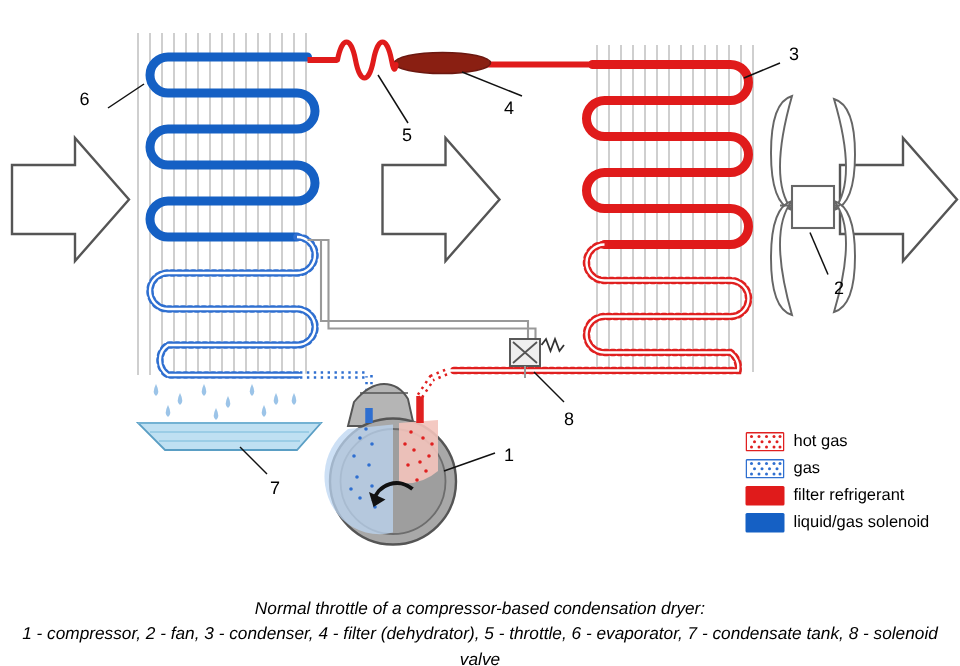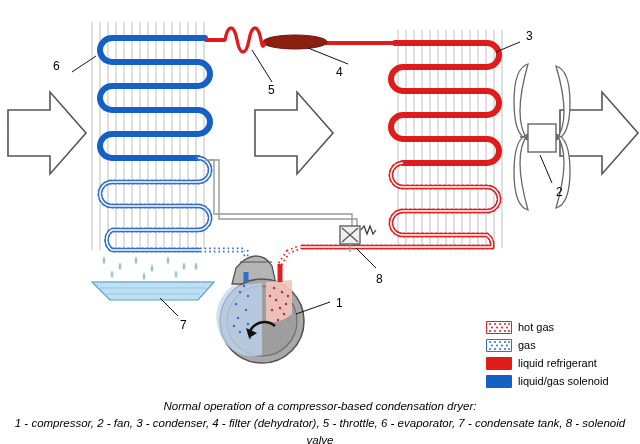--- a/index.html
+++ b/index.html
@@ -7,23 +7,22 @@
     width:640px;height:444px;
     background:#ffffff;
     font-family:"Liberation Sans", sans-serif;
     overflow:hidden;
     position:relative;
   }
   #diagram-root{position:absolute;left:0;top:0;width:640px;height:444px;}
   svg.diagram{position:absolute;left:0;top:0;width:640px;height:400px;}
   .legend{
     position:absolute;
-    left:486px;top:286px;
+    left:497px;top:286px;
     width:140px;
-    margin-top:33px;
   }
   .legend-row{
     display:flex;align-items:center;
     height:17px;
     margin-bottom:1px;
   }
   .legend-swatch{
     width:26px;height:13px;
     margin-right:6px;
     flex:0 0 auto;
@@ -296,28 +295,28 @@
             <circle cx="14" cy="10" r="1"></circle>
             <circle cx="19" cy="10" r="1"></circle>
             <circle cx="23" cy="10" r="1"></circle>
         </g>
       </svg>
       <span class="legend-label">gas</span>
     </div>
 
     <div class="legend-row">
       <span class="legend-swatch" style="background:#e01b1b;"></span>
-      <span class="legend-label">liquid refrigerant</span>
+      <span class="legend-label">filter refrigerant</span>
     </div>
 
     <div class="legend-row">
       <span class="legend-swatch" style="background:#1560c4;"></span>
       <span class="legend-label">liquid/gas solenoid</span>
     </div>
 
   </div>
 
   <div class="caption">
-    <div>Normal operation of a compressor-based condensation dryer:</div>
+    <div>Normal throttle of a compressor-based condensation dryer:</div>
     <div>1 - compressor, 2 - fan, 3 - condenser, 4 - filter (dehydrator), 5 - throttle, 6 - evaporator, 7 - condensate tank, 8 - solenoid valve</div>
   </div>
 
 </div>
 
 </body></html>

